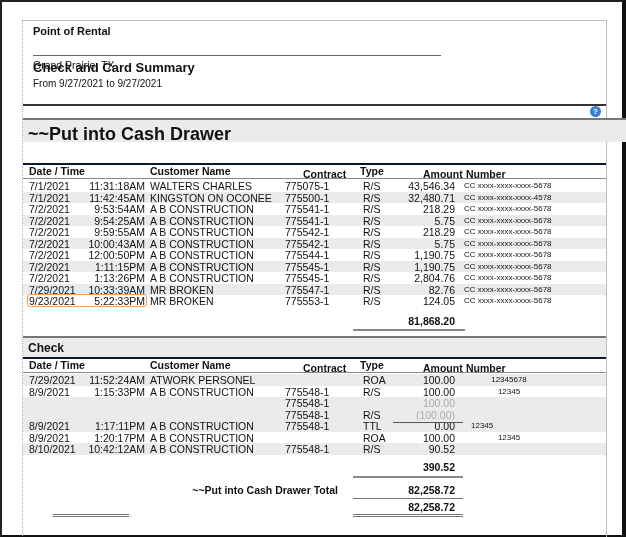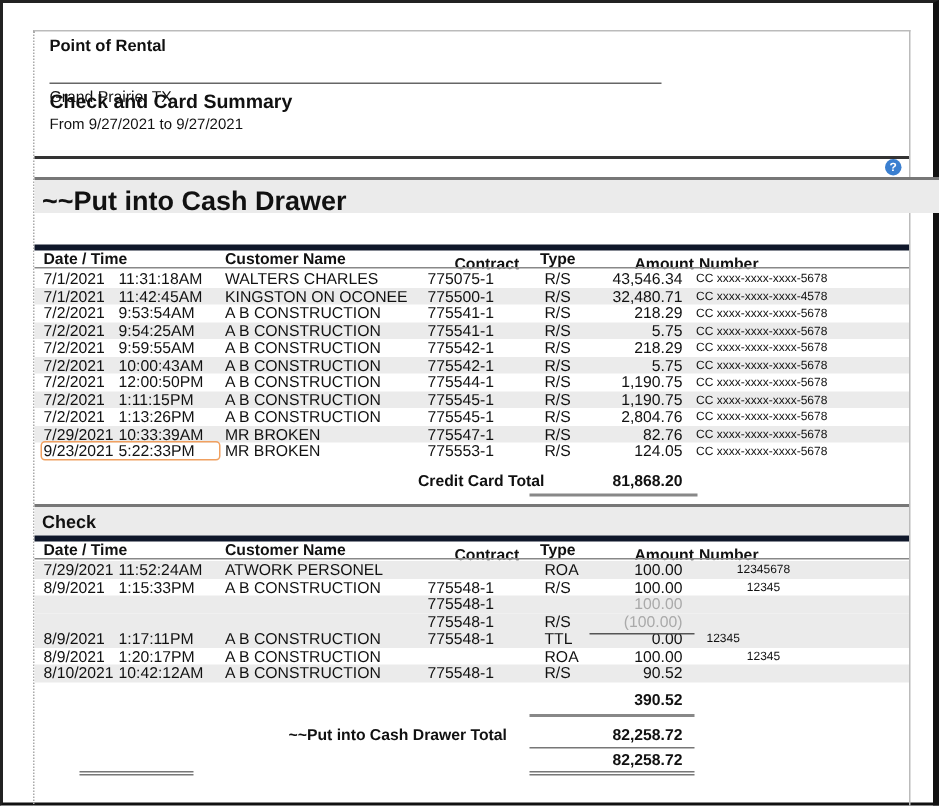--- a/index.html
+++ b/index.html
@@ -16,27 +16,27 @@
   .logo .of { position:absolute; left:100px; top:8px; font-size:10px; font-weight:bold; color:#333; transform:rotate(90deg); }
   .logo .r { position:absolute; left:-2px; top:28px; font-size:36px; font-weight:bold; color:#333; letter-spacing:-1px; }
   .logo .sw { position:absolute; left:86px; top:67px; font-size:8px; font-weight:bold; color:#8dc63f; }
   .hdr-line2 { position:absolute; left:0; top:83px; width:583px; border-top:2px solid #333; }
   .help { position:absolute; left:567px; top:85px; width:11px; height:11px; border-radius:50%; background:#3a7fd0; color:#fff; font-size:8px; font-weight:bold; text-align:center; line-height:11px; }
   .band { position:absolute; left:0; width:583px; background:#ebebeb; border-top:2px solid #777; font-weight:bold; }
   .band-main { top:97px; height:22px; font-size:18px;padding-left:32px; }
   .band-main span { position:absolute; left:5px; top:4px; }
   .band-sub { height:19px; font-size:12px; }
   .band-sub span { position:absolute; left:5px; top:3px; }
-  .colhdr { position:absolute; left:0; width:583px; height:13px; border-top:4px solid #0f172a; font-size:10.5px; font-weight:bold; background:#fff; }
+  .colhdr { position:absolute; left:0; width:583px; height:13px; border-top:2px solid #0f172a; font-size:10.5px; font-weight:bold; background:#fff; }
   .colhdr span { position:absolute; top:0px; }
   .row { position:absolute; left:0; width:583px; height:11.5px; font-size:10.5px; }
   .row.alt { background:#ebebeb; }
   .row span { position:absolute; top:0; white-space:nowrap; }
   .c-date { left:6px; }
-  .c-time { left:56px; width:66px; text-align:left; }
+  .c-time { left:56px; width:66px; text-align:right; }
   .c-cust { left:127px; }
   .c-contract { left:262px; }
   .c-type { left:340px; }
   .c-amt { left:350px; width:82px; text-align:right; }
   .c-num { left:441px; font-size:8px; top:1px !important; }
   .c-num-r { left:441px; width:90px; text-align:center; font-size:8px; top:1px !important; }
   .c-num-l { left:448px; font-size:8px; top:1px !important; }
   .muted { color:#aaa; }
   .focus-box { position:absolute; left:4px; width:118px; height:11px; border:1px solid #f0a060; border-radius:3px; }
   .tot-label { position:absolute; font-size:10.5px; font-weight:bold; text-align:right; white-space:nowrap; }
@@ -172,21 +172,20 @@
           <span class="c-time">5:22:33PM</span>
           <span class="c-cust">MR BROKEN</span>
           <span class="c-contract">775553-1</span>
           <span class="c-type">R/S</span>
           <span class="c-amt">124.05</span>
           <span class="c-num">CC xxxx-xxxx-xxxx-5678</span>
           <div class="focus-box" style="top: -1px;"></div>
         </div>
       </div>
 
-  <div class="tot-label" style="left:200px;top:294px;width:140px;">Credit Card  Total</div>
   <div class="tot-val" style="top:294px;">81,868.20</div>
   <div class="uline" style="top:308px;left:330px;width:112px;border-top:2px solid #888;"></div>
 
   <div class="band band-sub" style="top:315px;">
     <span>Check</span>
   </div>
   <div class="colhdr" style="top:336px;">
     <span style="left:6px">Date / Time</span>
     <span style="left:127px">Customer Name</span>
     <span style="left:280px;top:3px">Contract</span>

